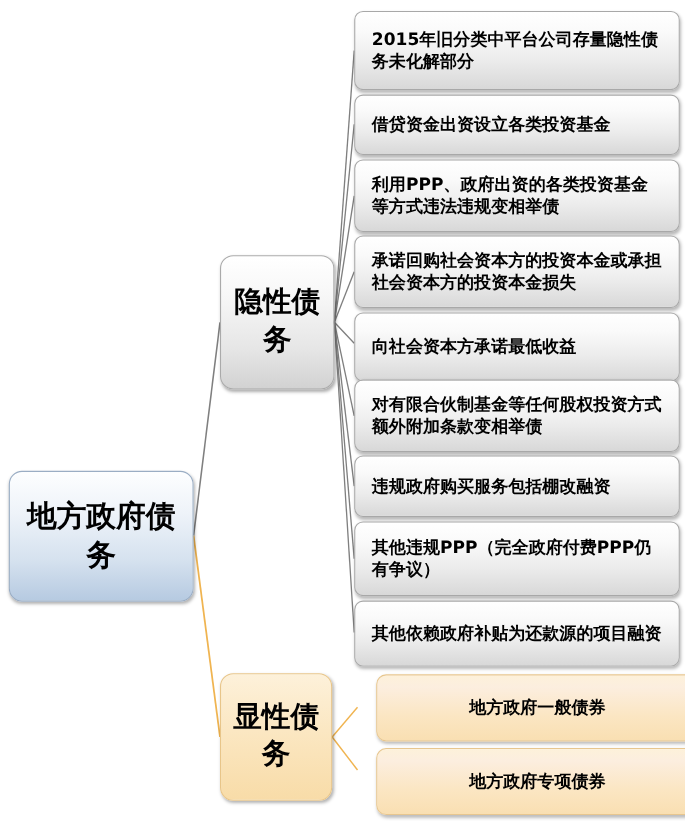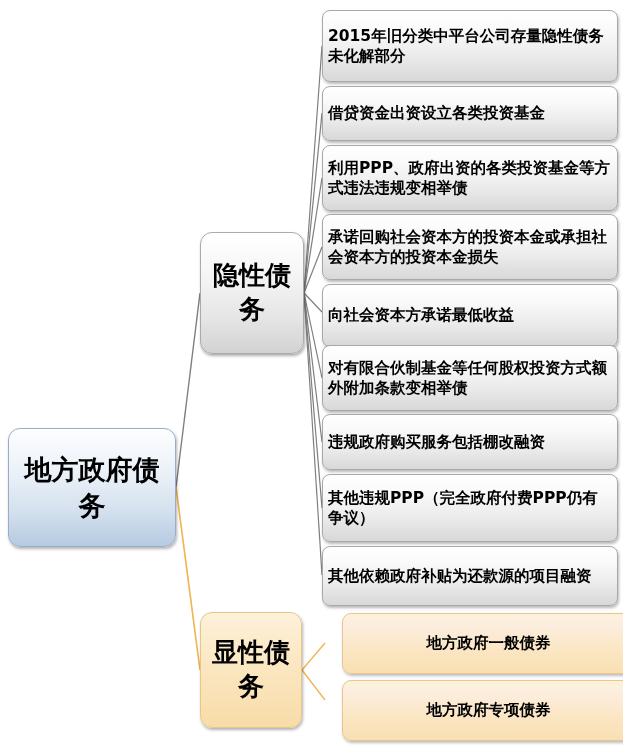--- a/index.html
+++ b/index.html
@@ -85,21 +85,21 @@
     padding: 0 4px;
   }
 
   
   .leaf-grey {
     left: 322px;
     width: 296px;
     font-size: 15.5px;
     justify-content: flex-start;
     text-align: left;
-    padding: 0 5px;
+    padding: 0 15px;
     border: 1px solid #a8a8a8;
     border-radius: 8px;
     background: linear-gradient(to bottom, #ffffff 0%, #fafafa 26%, #ececec 62%, #d8d8d8 100%);
     box-shadow: 1px 2px 3px rgba(0,0,0,0.28);
   }
 
   
   .leaf-tan {
     left: 342px;
     width: 293px;

